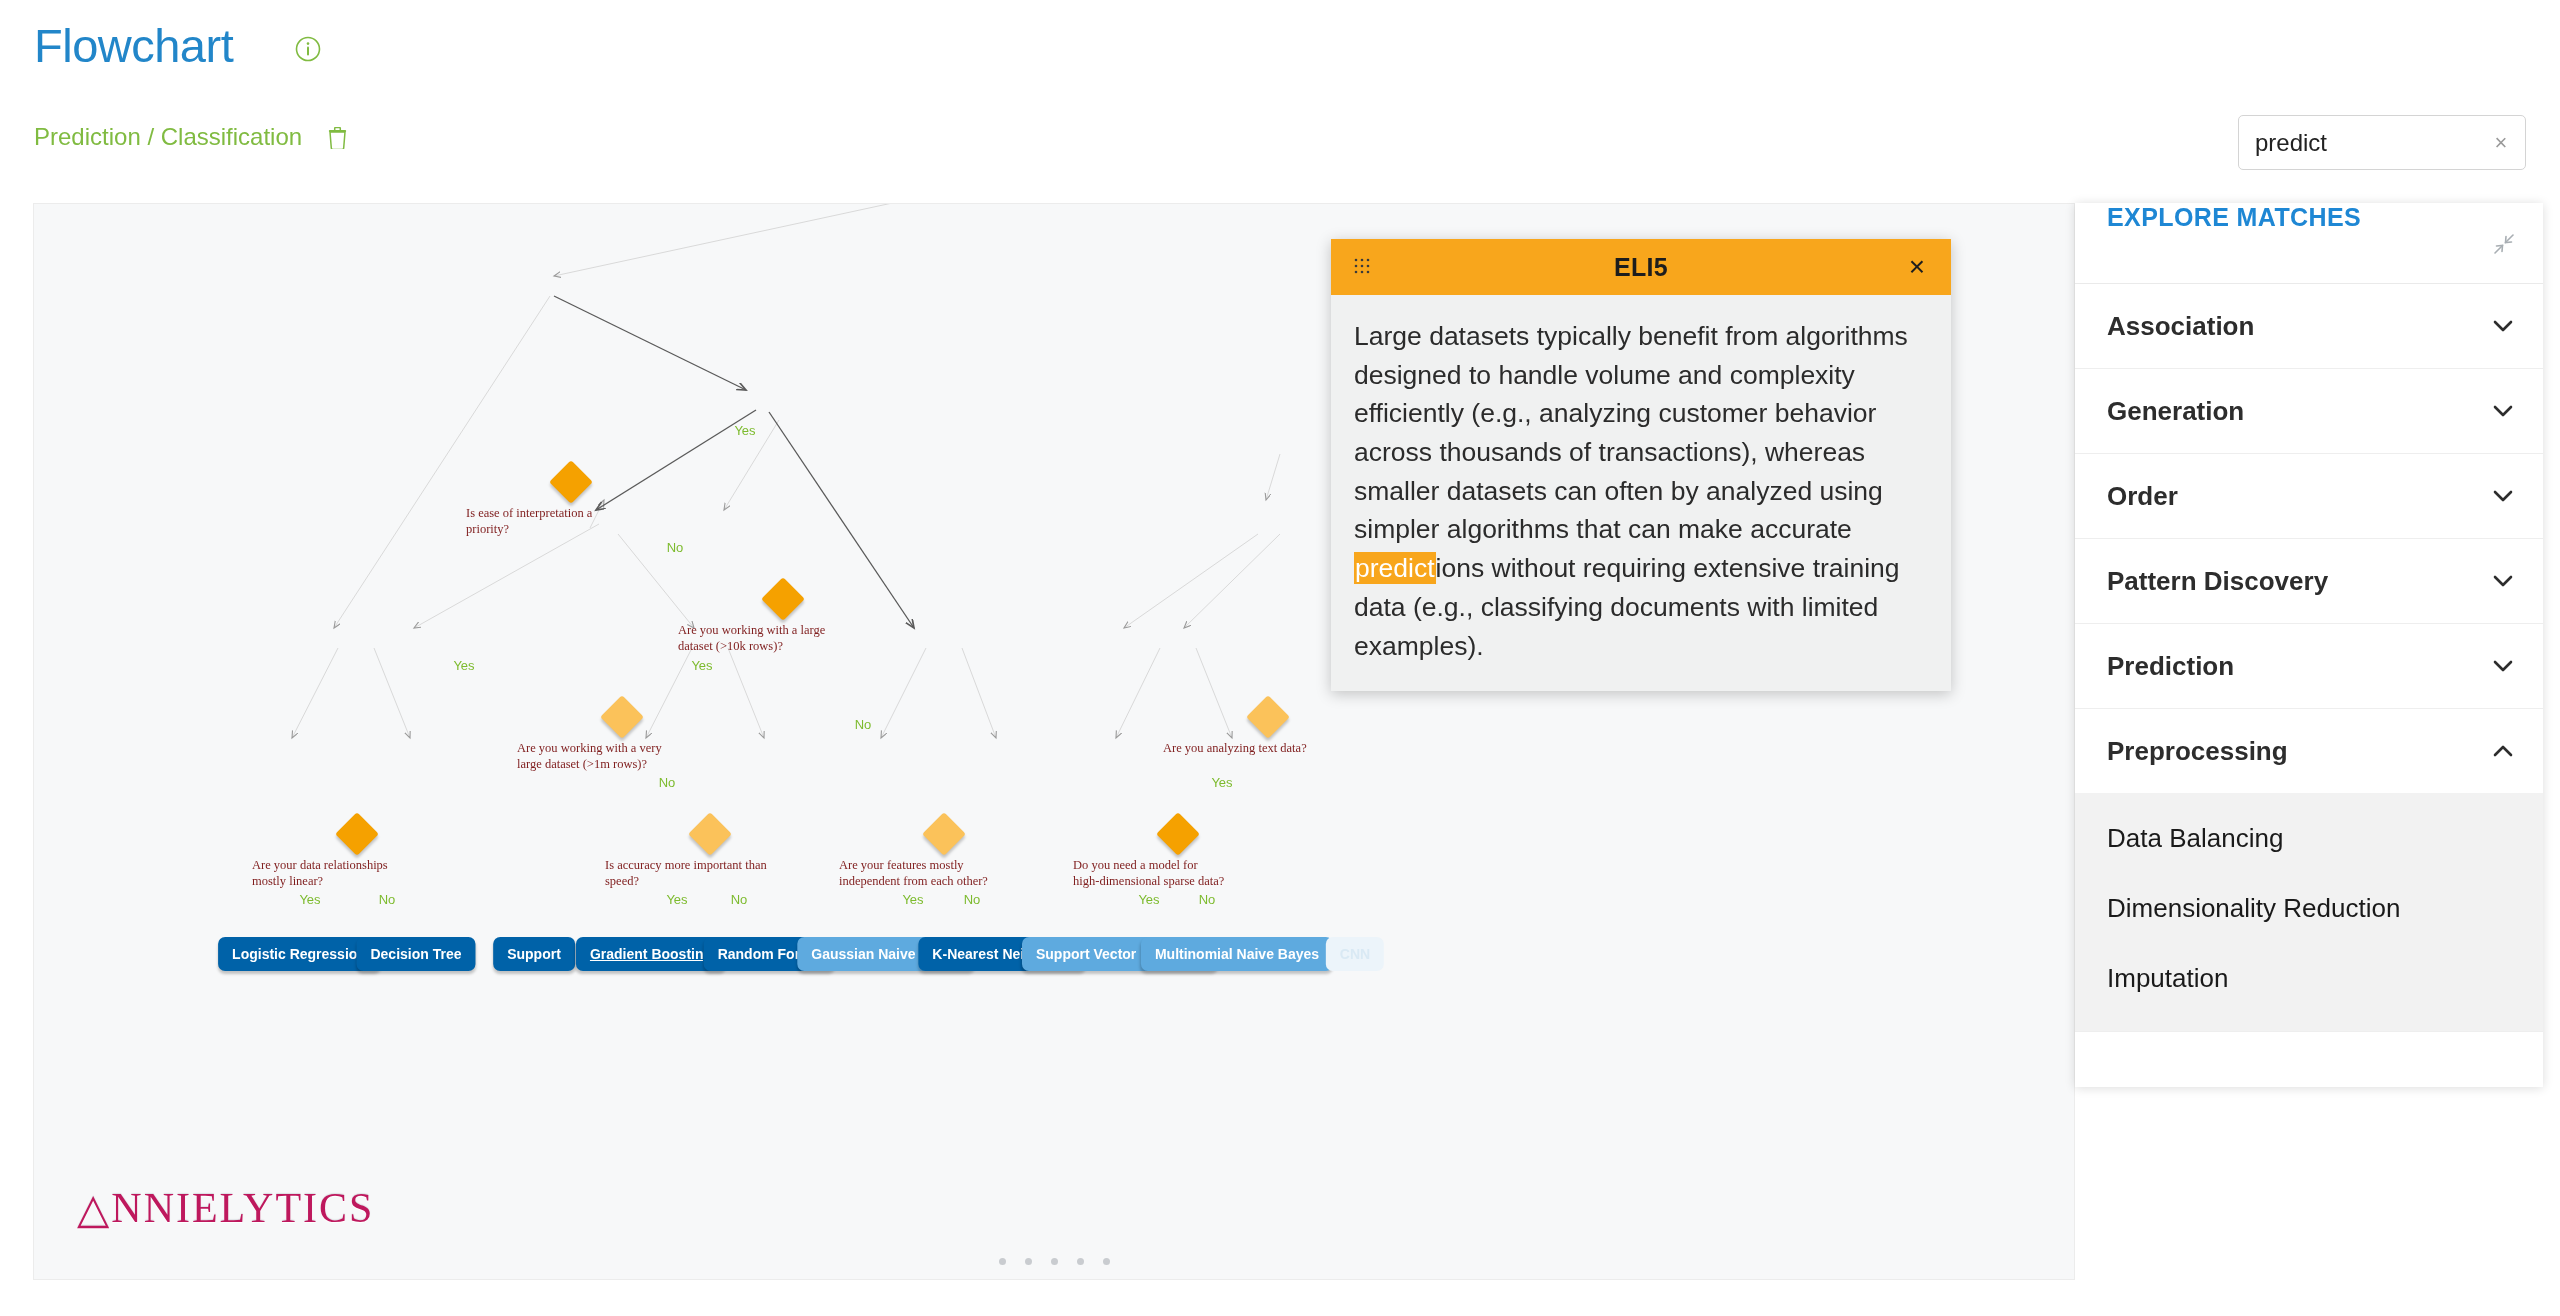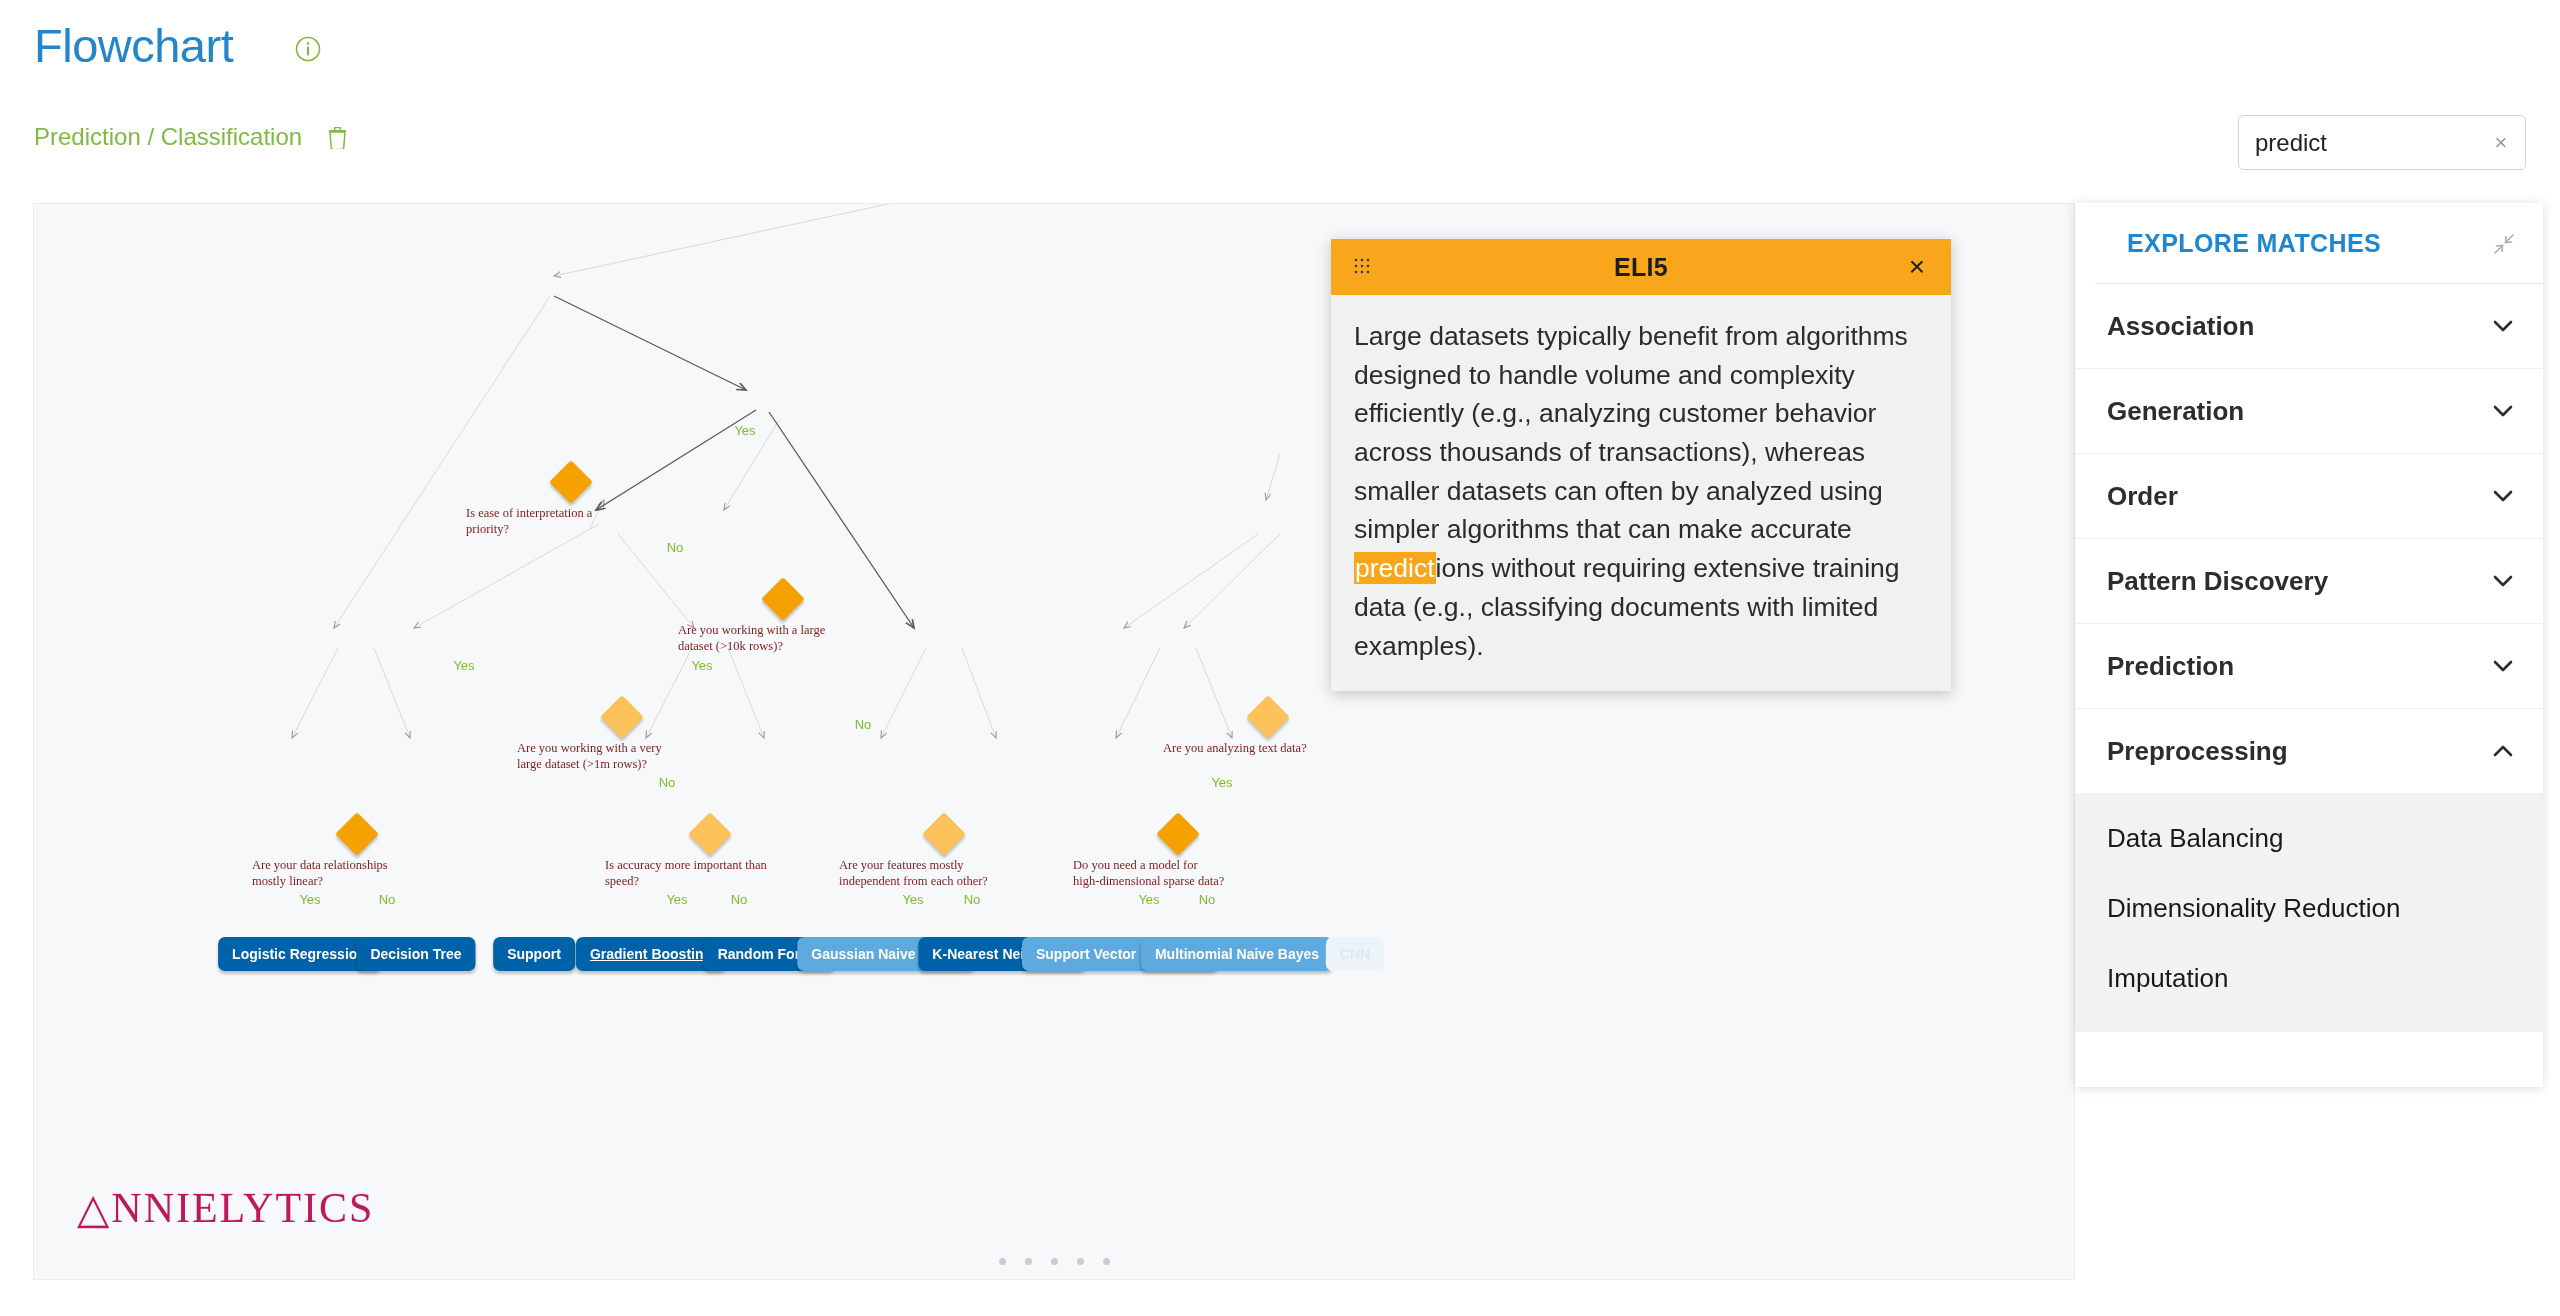--- a/index.html
+++ b/index.html
@@ -140,24 +140,23 @@
   }
 
   
   .panel {
     position: absolute; left: 2075px; top: 203px;
     width: 468px; height: 884px;
     background: #ffffff;
     box-shadow: 0 1px 10px rgba(0,0,0,0.14);
   }
   .panel-head {
-    height: 81px; display: flex; align-items: center;
+    height: 81px; display: flex; align-items: flex-start;
     padding: 0 32px; position: relative;
     border-bottom: 1px solid #eaeaea;
-    margin-left: 20px;
   }
   .panel-title {
     font-size: 25px; font-weight: bold; color: #1e87d4;
     letter-spacing: 0.4px;
   }
   .panel-collapse {
     position: absolute; right: 28px; top: 30px;
     width: 22px; height: 22px; cursor: pointer;
   }
   .acc-item { border-bottom: 1px solid #eeeeee; }

